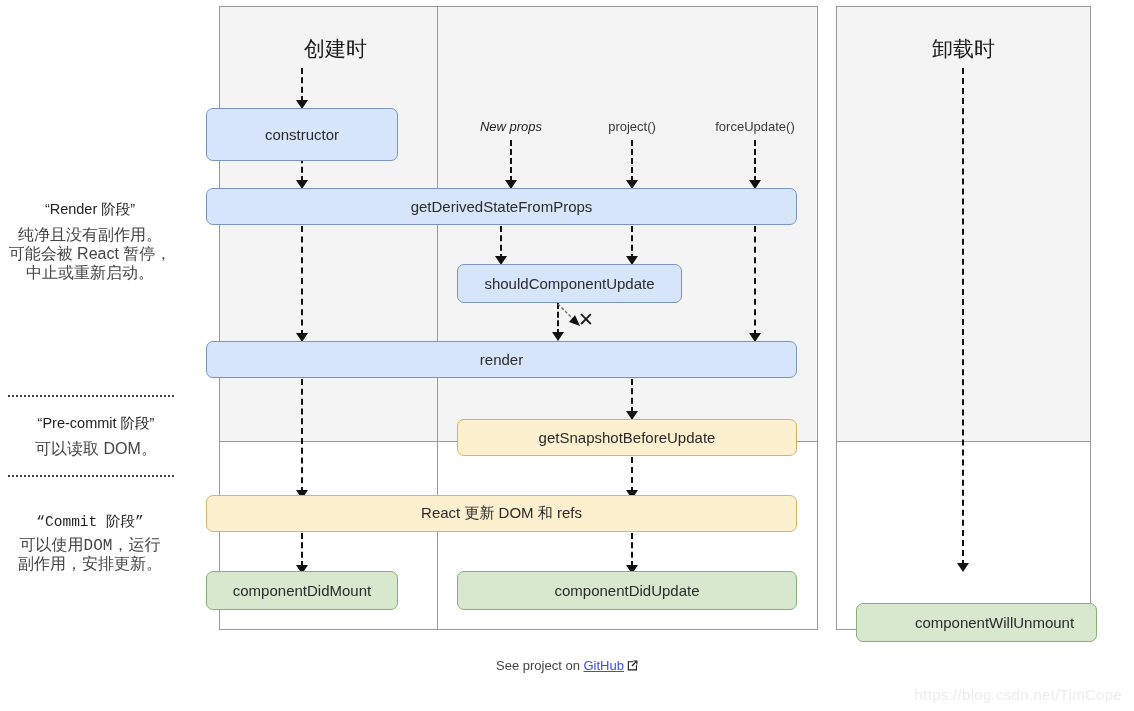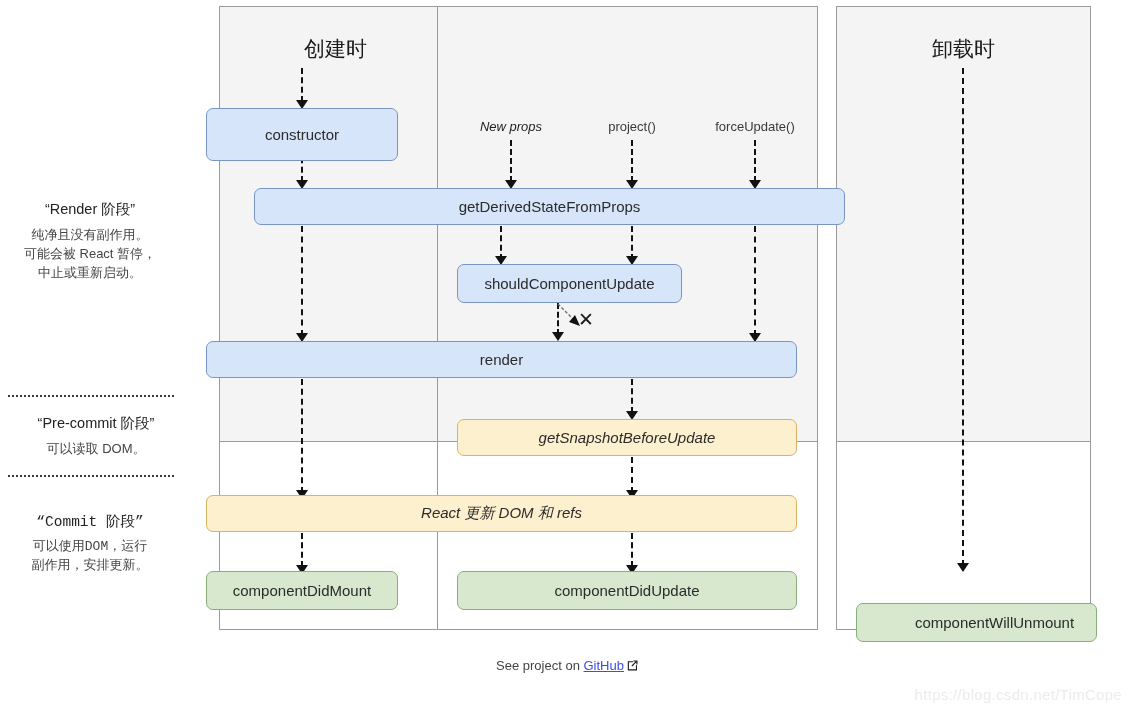--- a/index.html
+++ b/index.html
@@ -21,21 +21,21 @@
     text-align: center;
     color: #333333;
   }
   .phase-note .ph-title {
     font-size: 14.5px;
     color: #222;
     margin-bottom: 6px;
     white-space: nowrap;
   }
   .phase-note .ph-body {
-    font-size: 13px;
+    font-size: 16px;
     line-height: 19px;
     color: #444;
   }
   .dotted-sep {
     position: absolute;
     left: 8px;
     width: 166px;
     height: 0;
     border-top: 2px dotted #3b3b3b;
   }
@@ -68,21 +68,21 @@
     align-items: center;
     justify-content: center;
     font-size: 15px;
     color: #2b2b2b;
     white-space: nowrap;
     z-index: 6;
   }
   .lbox.blue   { background: #d7e5fa; border: 1px solid #7a95c4; }
   .lbox.yellow { background: #fcf0cf; border: 1px solid #d9b461; }
   .lbox.green  { background: #d7e8ce; border: 1px solid #89ae78; }
-  .lbox.italic { font-style: italic; }
+  .lbox.italic { }
 
   
   .vline {
     position: absolute;
     width: 0;
     border-left: 2px dashed #111111;
     z-index: 2;
   }
   .arrowhead {
     position: absolute;
@@ -235,33 +235,33 @@
   <div class="vline" style="left:631px; top:533px; height:34px;"></div>
   <div class="arrowhead" style="left:626px; top:565px;"></div>
 
   <div class="vline" style="left:962px; top:68px; height:498px;"></div>
   <div class="arrowhead" style="left:957px; top:563px;"></div>
 
   <div class="lbox blue" style="left:206px; top:108px; width:192px; height:53px;">
     <span>constructor</span>
   </div>
 
-  <div class="lbox blue" style="left:206px; top:188px; width:591px; height:37px;margin-left:48px;">
+  <div class="lbox blue" style="left:206px; top:188px; width:591px; height:37px;">
     <span>getDerivedStateFromProps</span>
   </div>
 
   <div class="lbox blue" style="left:457px; top:264px; width:225px; height:39px;">
     <span>shouldComponentUpdate</span>
   </div>
 
   <div class="lbox blue" style="left:206px; top:341px; width:591px; height:37px;">
     <span>render</span>
   </div>
 
-  <div class="lbox yellow" style="left:457px; top:419px; width:340px; height:37px;font-style:italic;">
+  <div class="lbox yellow" style="left:457px; top:419px; width:340px; height:37px;">
     <span>getSnapshotBeforeUpdate</span>
   </div>
 
   <div class="lbox yellow italic" style="left:206px; top:495px; width:591px; height:37px;">
     <span>React 更新 DOM 和 refs</span>
   </div>
 
   <div class="lbox green" style="left:206px; top:571px; width:192px; height:39px;">
     <span>componentDidMount</span>
   </div>

